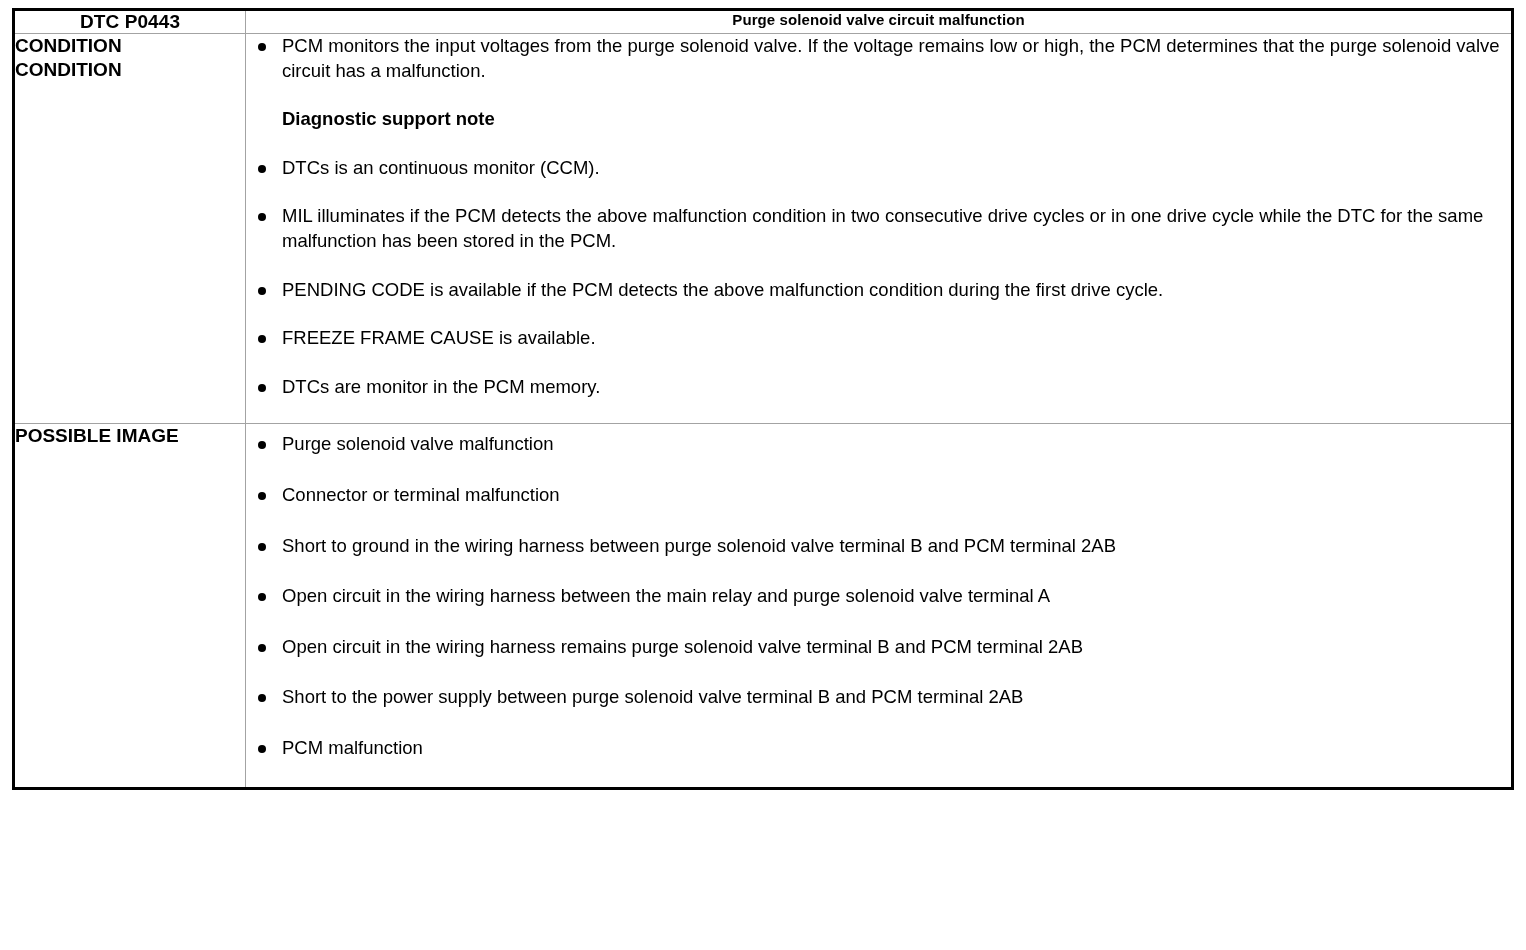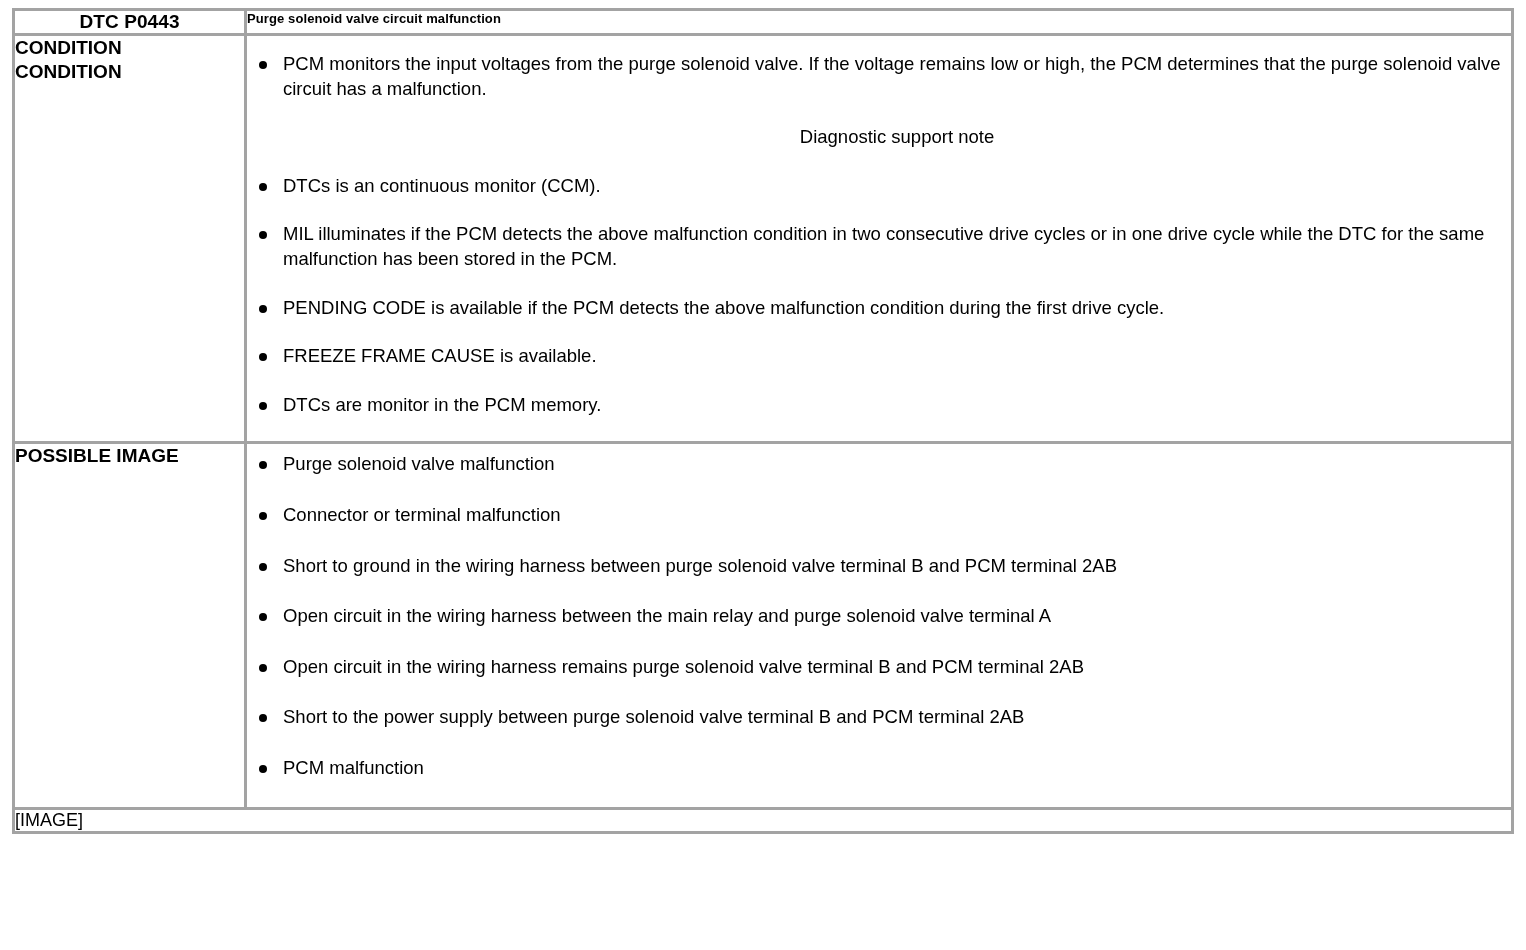--- a/index.html
+++ b/index.html
@@ -24,41 +24,41 @@
   }
 
   table.dtc-table {
     width: 100%;
     border-collapse: collapse;
     table-layout: fixed;
     border: 3px solid #000;
   }
 
   table.dtc-table td {
-    border: 3px solid #a3a3a3;
+    border: 1px solid #a3a3a3;
     vertical-align: top;
     padding: 0;
   }
 
   
   col.label-col { width: 232px; }
   col.body-col  { width: auto; }
 
   
   .hdr-code {
     text-align: center;
     font-weight: bold;
     font-size: 19px;
     padding: 7px 4px 9px 4px;
     letter-spacing: 0.1px;
   }
   .hdr-title {
-    text-align: left;
+    text-align: center;
     font-weight: bold;
-    font-size: 13px;
+    font-size: 15px;
     padding: 7px 4px 9px 4px;
     letter-spacing: 0.1px;
   }
 
   
   .row-label {
     font-weight: bold;
     font-size: 19px;
     line-height: 1.28;
     padding: 4px 4px 4px 6px;
@@ -88,30 +88,29 @@
     content: "";
     position: absolute;
     left: 12px;
     top: 9px;
     width: 8px;
     height: 8px;
     border-radius: 50%;
     background: #000;
   }
   ul.bullets > li.note {
-    font-weight: normal;
+    font-weight: bold;
     padding-left: 36px;
-    text-align: center;
   }
   ul.bullets > li.note::before {
     content: none;
   }
 
   
-  .detection-cell ul.bullets > li { margin-bottom: 24px; margin-top: 16px; }
+  .detection-cell ul.bullets > li { margin-bottom: 24px; }
   .cause-cell    ul.bullets > li { margin-bottom: 26px; margin-top: 8px; }
 
   
   .footer-cell {
     font-size: 18px;
     padding: 6px 4px 8px 8px;
     line-height: 1.2;
   }
 </style>
 </head>
@@ -157,20 +156,17 @@
             <li class="bullet">Connector or terminal malfunction</li>
             <li class="bullet">Short to ground in the wiring harness between purge solenoid valve terminal B and PCM terminal 2AB</li>
             <li class="bullet">Open circuit in the wiring harness between the main relay and purge solenoid valve terminal A</li>
             <li class="bullet">Open circuit in the wiring harness remains purge solenoid valve terminal B and PCM terminal 2AB</li>
             <li class="bullet">Short to the power supply between purge solenoid valve terminal B and PCM terminal 2AB</li>
             <li class="bullet">PCM malfunction</li>
           </ul>
         </td>
       </tr>
 
-      <tr>
-        <td class="footer-cell" colspan="2">[IMAGE]</td>
-      </tr>
 
     </tbody>
   </table>
 
 </div>
 
 </body></html>

